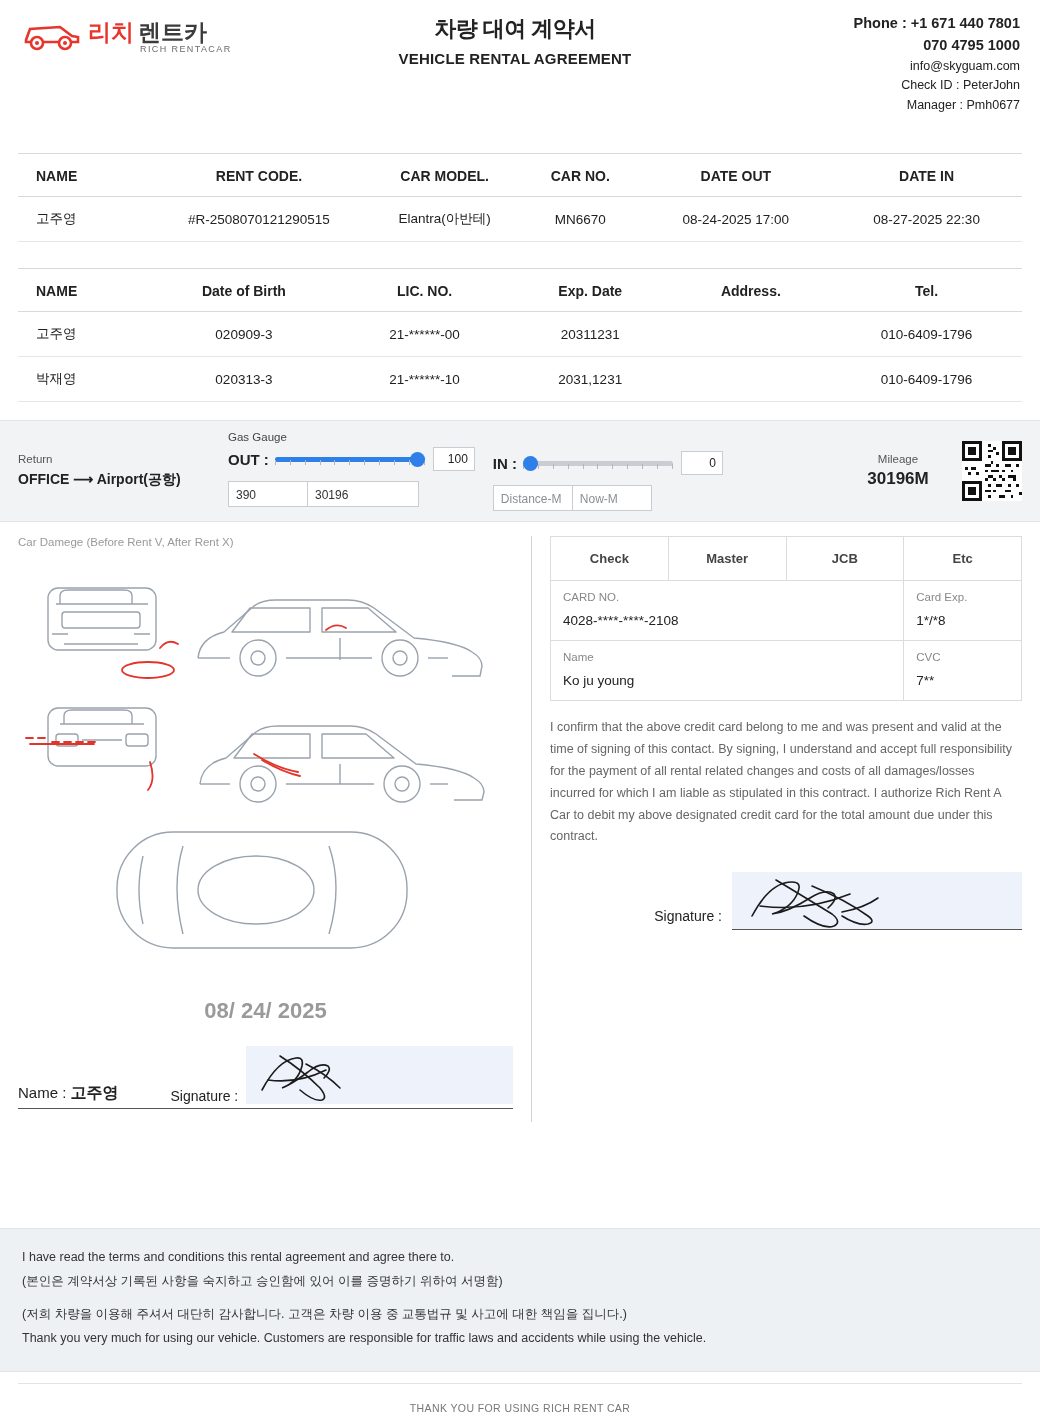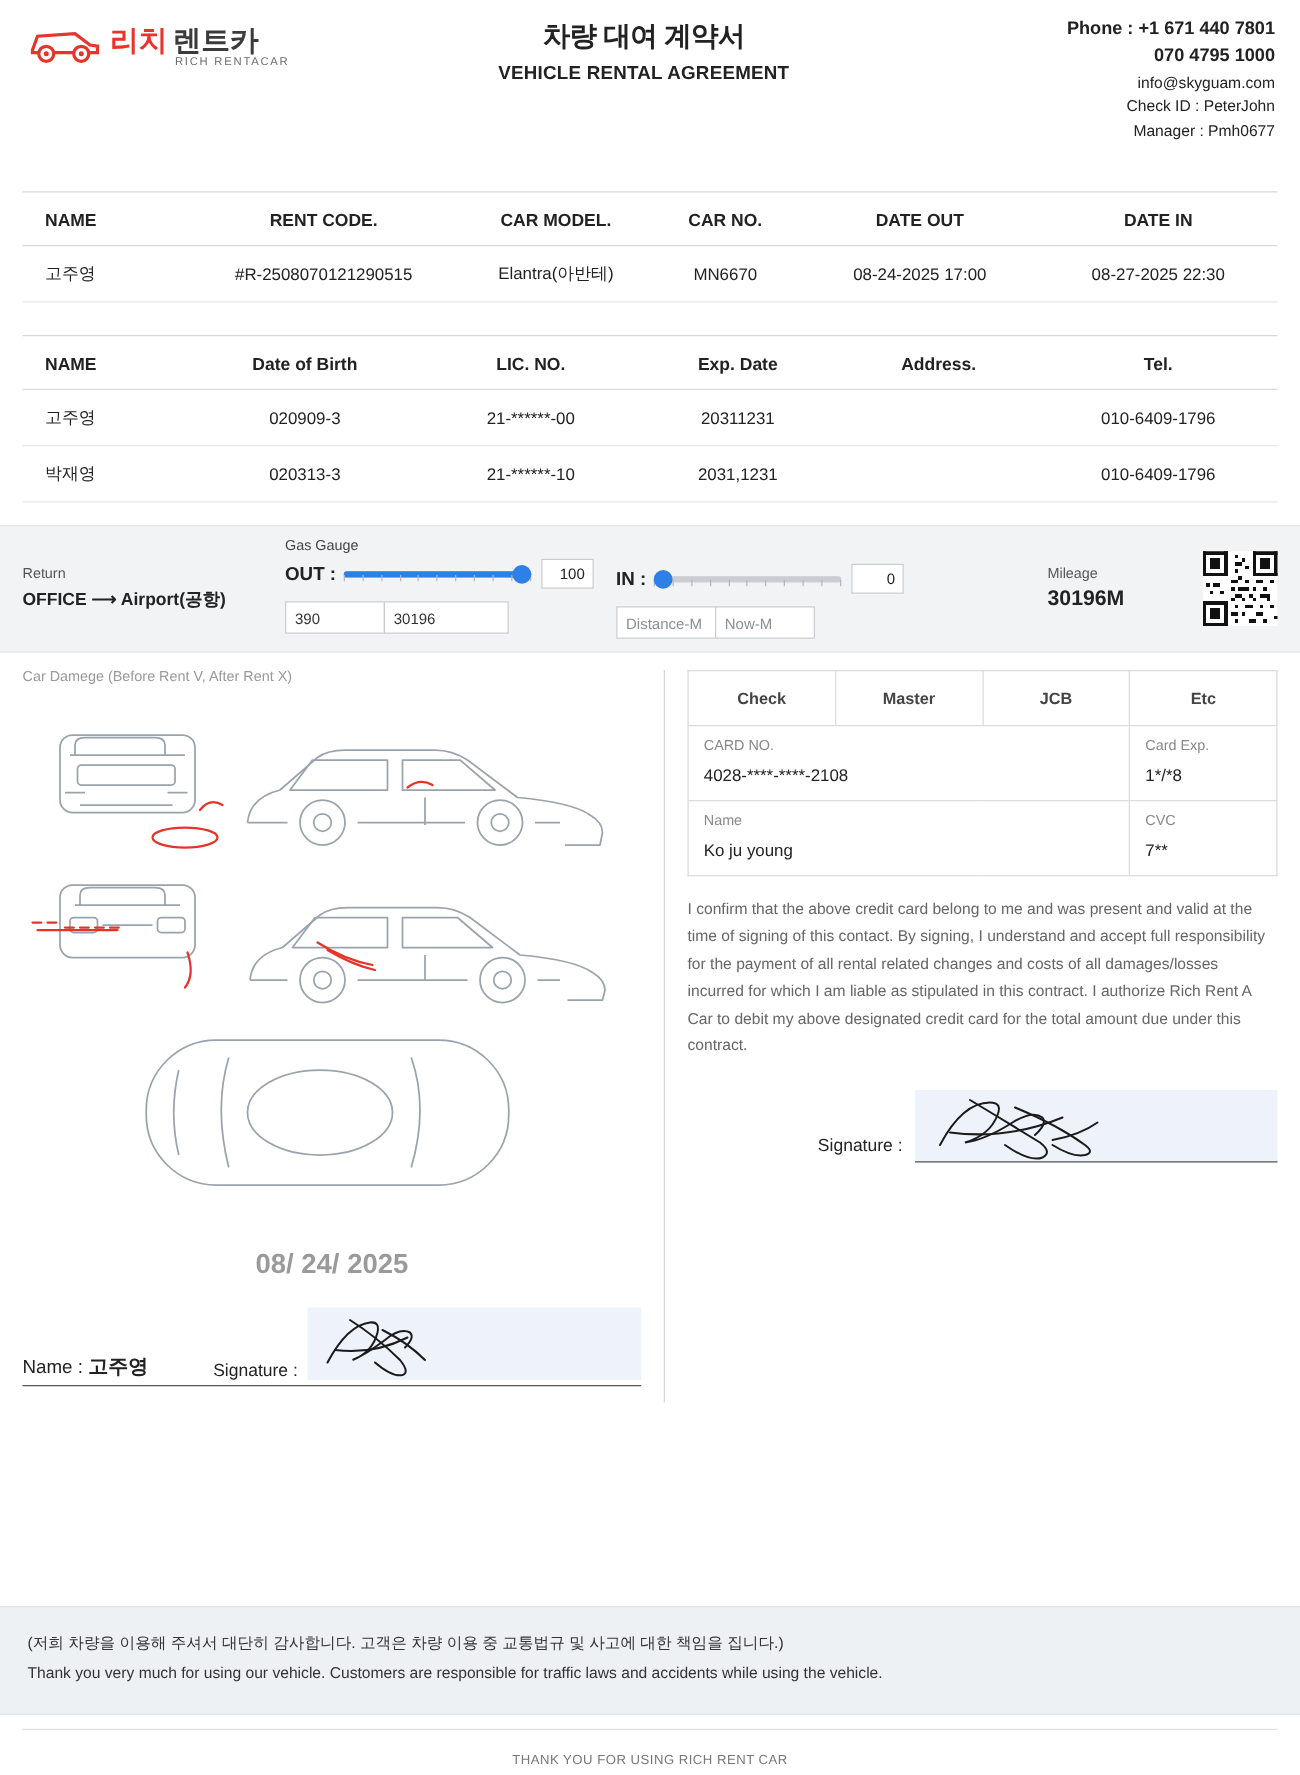--- a/index.html
+++ b/index.html
@@ -59,21 +59,21 @@
     border:1px solid #c9ccd1; background:#fff; width:42px; height:24px; margin-left:8px;
     font-size:12px; text-align:right; padding:3px 6px; line-height:16px;
   }
   .txtrow { display:flex; margin-top:10px; }
   .txtbox {
     border:1px solid #c9ccd1; background:#fff; height:26px; width:80px;
     font-size:12px; padding:5px 7px; line-height:16px; color:#333;
   }
   .txtbox.ph { color:#8a8f96; }
   .txtbox + .txtbox { margin-left:-1px; }
-  .mileage { width:120px; text-align:left; margin-left:6px; }
+  .mileage { width:120px; text-align:center; margin-left:6px; }
   .mileage .cap { font-size:11.5px; color:#555; }
   .mileage .val { font-size:17px; font-weight:bold; margin-top:4px; }
   .qr { width:60px; height:60px; margin-left:4px; }
 
   
   .mid { display:flex; padding:14px 18px 0 18px; height:600px; }
   .left-col { width:495px; position:relative; }
   .damage-cap { font-size:11.5px; color:#999; margin-bottom:6px; }
   .car-figs { position:relative; height:440px; }
   .date-big { text-align:center; font-size:22px; font-weight:bold; color:#9a9a9a; margin-top:4px; }
@@ -232,21 +232,21 @@
                 <i></i>
                 <i></i>
                 <i></i>
             </div>
             <div class="knob" style="left:135px"></div>
           </div>
           <div class="numbox">100</div>
         </div>
         <div class="txtrow">
           <div class="txtbox">390</div>
-          <div class="txtbox" style="width:100px">30196</div>
+          <div class="txtbox" style="width:112px">30196</div>
         </div>
       </div>
 
       <div class="gauge-in" style="margin-top:20px;">
         <div class="gauge-row">
           <span class="gauge-key">IN :</span>
           <div class="slider">
             <div class="track"></div>
             <div class="fill" style="width:0%"></div>
             <div class="ticks">
@@ -491,20 +491,24 @@
               <path d="M110 40 q22 -4 36 -14"></path>
             </g>
           </svg>
         </div>
       </div>
     </div>
   </div>
 
   <div class="notes">
     <div class="grp">
+      <p>I have read the terms and conditions this rental agreement and agree there to.</p>
+      <p>(본인은 계약서상 기록된 사항을 숙지하고 승인함에 있어 이를 증명하기 위하여 서명함)</p>
+    </div>
+    <div class="grp">
       <p>(저희 차량을 이용해 주셔서 대단히 감사합니다. 고객은 차량 이용 중 교통법규 및 사고에 대한 책임을 집니다.)</p>
       <p>Thank you very much for using our vehicle. Customers are responsible for traffic laws and accidents while using the vehicle.</p>
     </div>
   </div>
 
   <div class="hl-bottom"></div>
   <div class="footer-txt">THANK YOU FOR USING RICH RENT CAR</div>
 
 </div>
 

